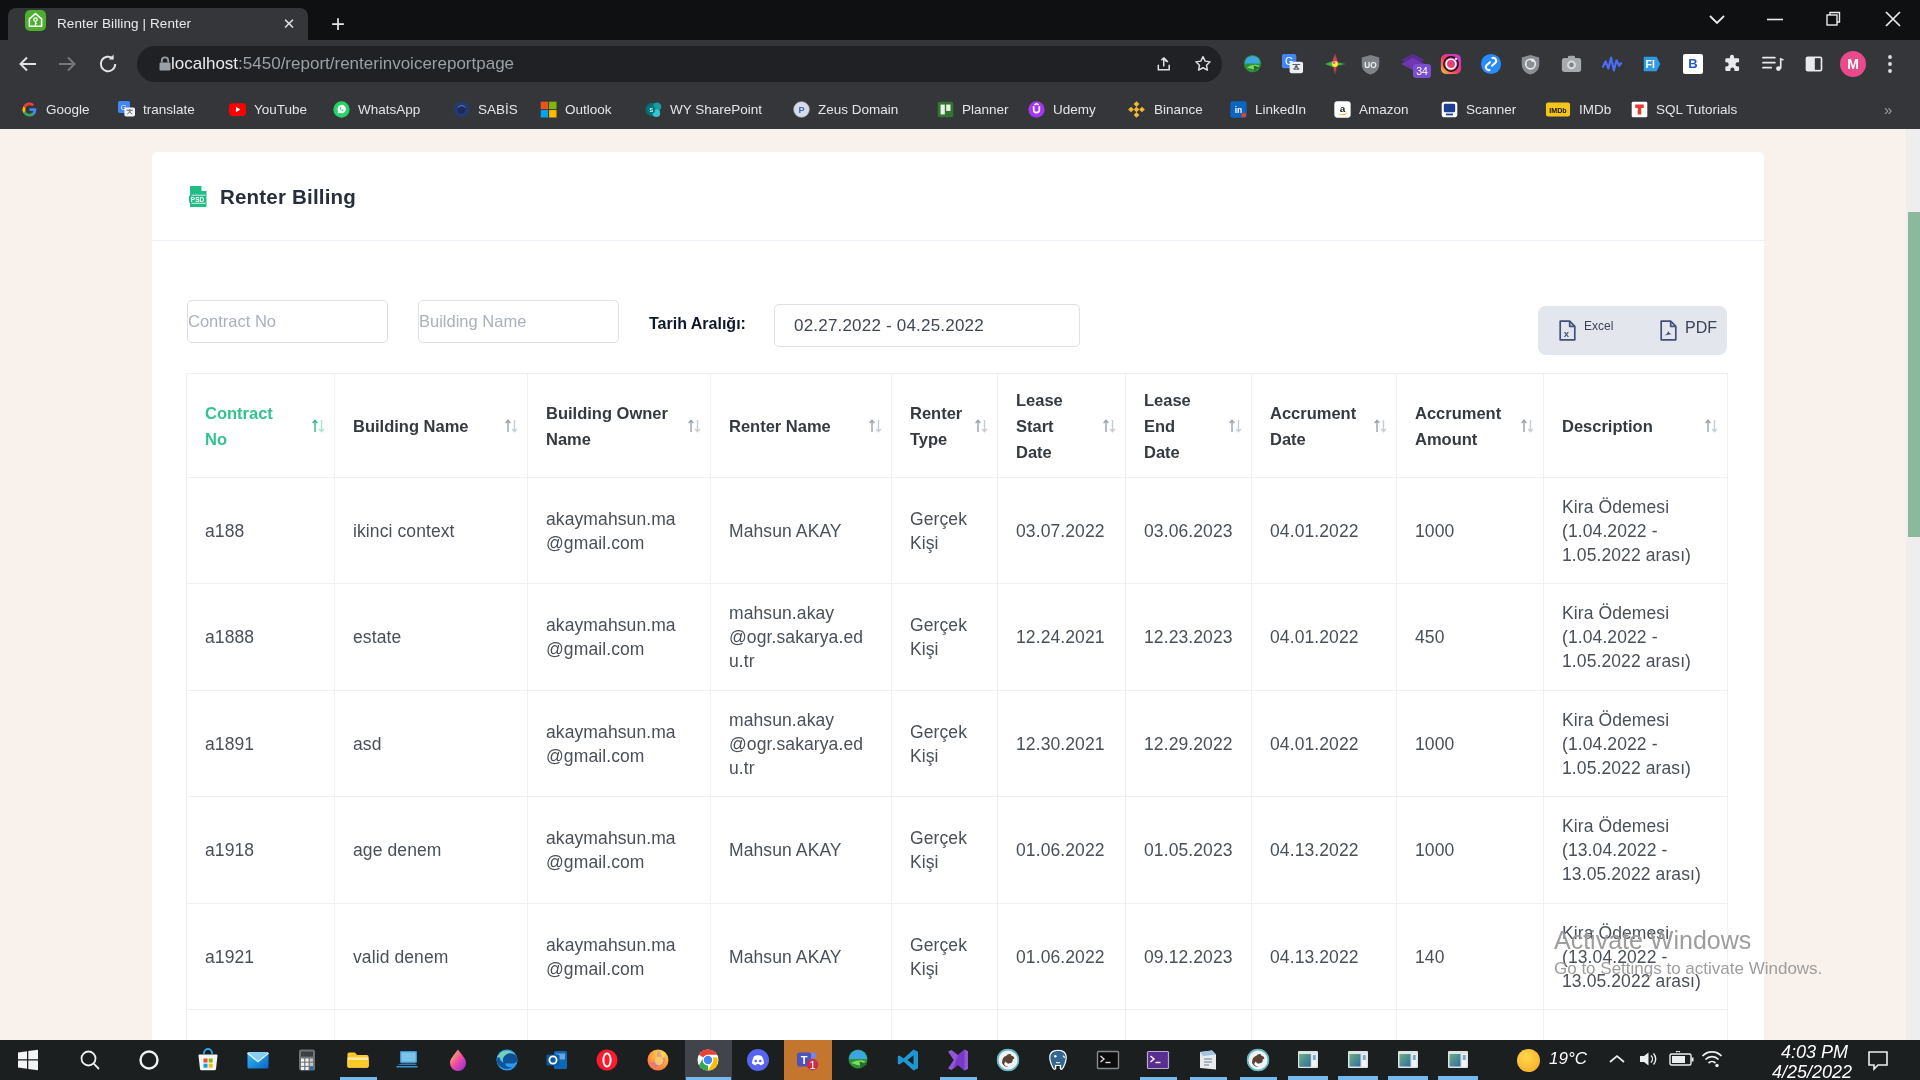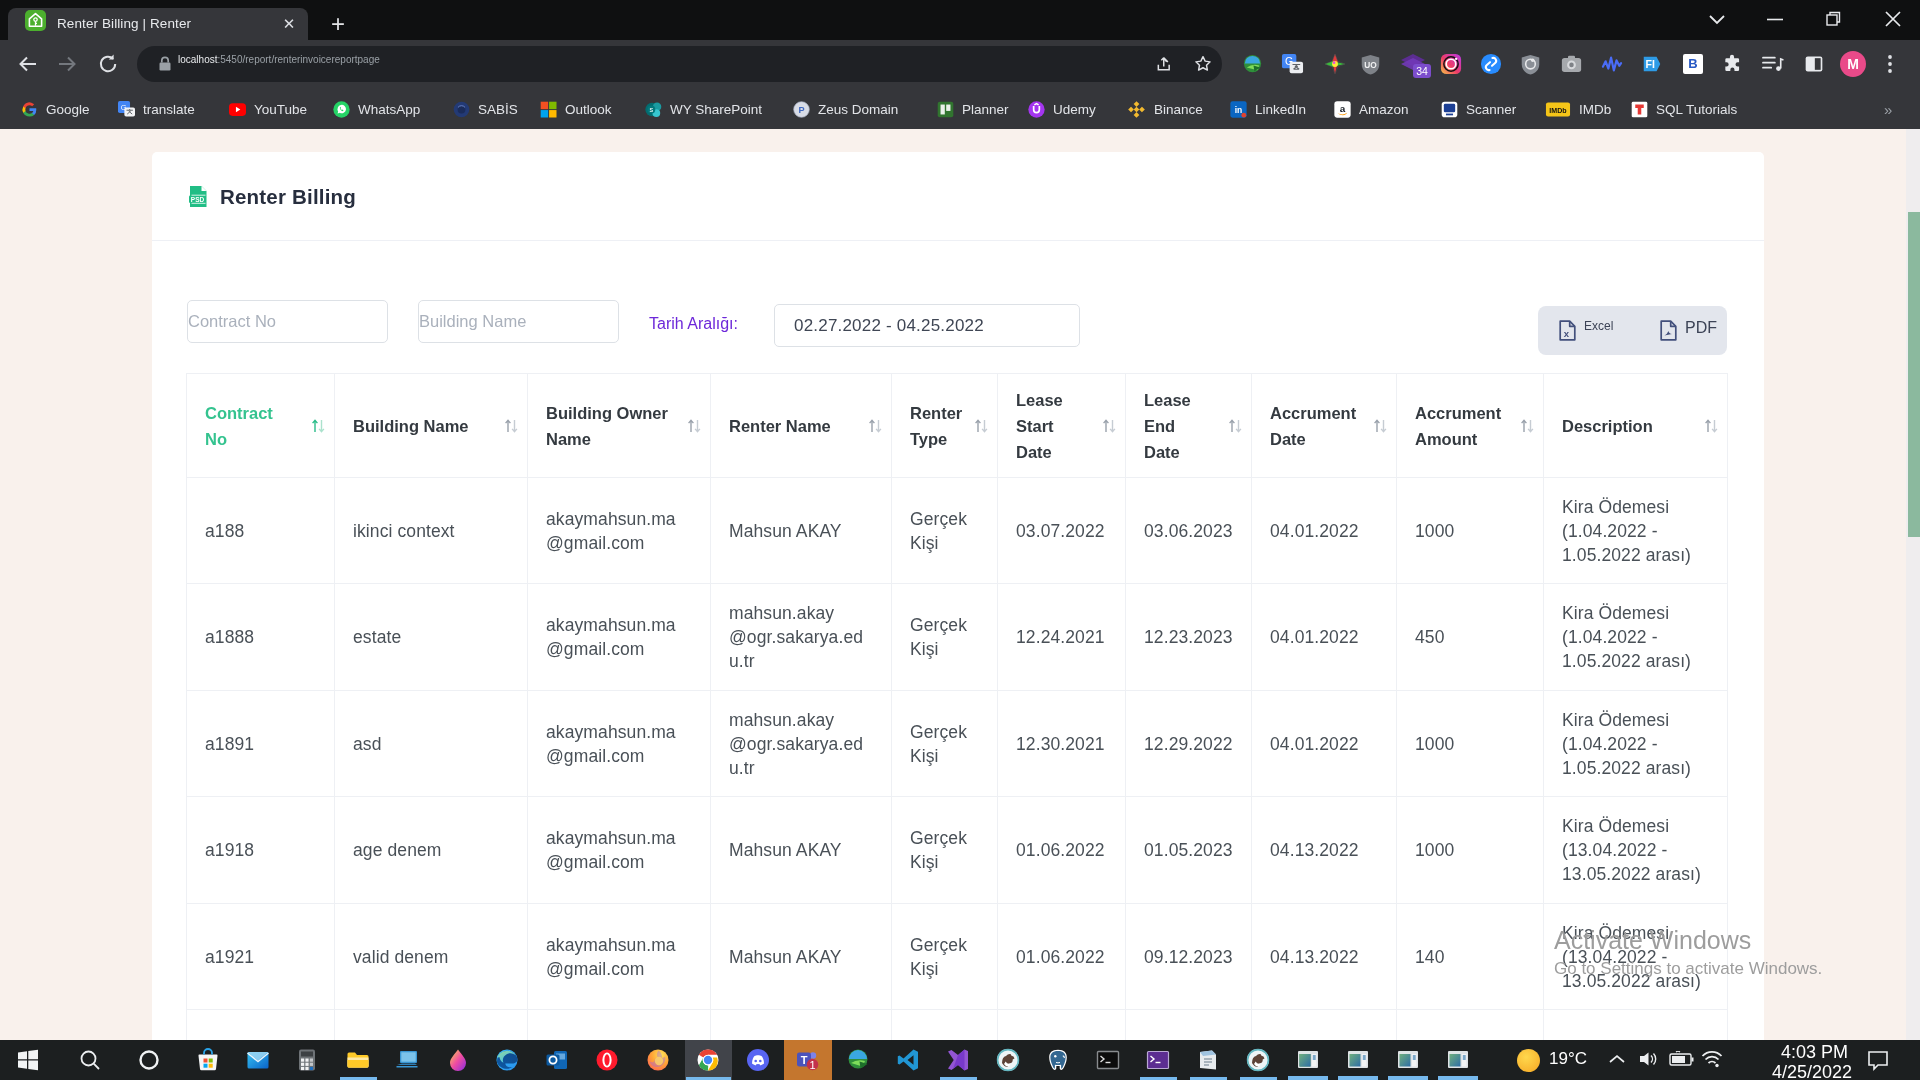--- a/index.html
+++ b/index.html
@@ -10,56 +10,56 @@
   
   #frame { left:0; top:0; width:1920px; height:40px; background:#0f1011; }
   #tab { left:8px; top:8px; width:300px; height:32px; background:#35363a; border-radius:8px 8px 0 0; }
   #tab .title { position:absolute; left:49px; top:8px; font-size:13.5px; color:#e8eaed; letter-spacing:.1px; }
   #tab .close { position:absolute; left:272px; top:7px; width:18px; height:18px; color:#dfe1e5; font-size:15px; text-align:center; line-height:18px; }
   #newtab { left:324px; top:11px; width:28px; height:28px; color:#e2e3e6; font-size:24px; font-weight:400; text-align:center; line-height:26px; }
   #toolbar { left:0; top:40px; width:1920px; height:48px; background:#35363a; }
   #bookmarks { left:0; top:88px; width:1920px; height:41px; background:#35363a; }
   .navic { position:absolute; top:52px; width:24px; height:24px; }
   #omnibox { left:137px; top:46px; width:1085px; height:36px; border-radius:18px; background:#1f2125; }
-  #omnibox .url { position:absolute; left:41px; top:8px; font-size:10px; color:#9aa0a6; white-space:nowrap; }
+  #omnibox .url { position:absolute; left:34px; top:8px; font-size:17px; color:#9aa0a6; white-space:nowrap; }
   #omnibox .url b { color:#e8eaed; font-weight:400; }
 
   .bm { position:absolute; top:96px; height:26px; display:flex; align-items:center; gap:8px; color:#e2e4e8; font-size:13.5px; }
   .bm .ic { width:17px; height:17px; flex:0 0 auto; }
 
   
   #page { left:0; top:129px; width:1920px; height:911px; background:#f9f1ec; }
   #scrollbar { left:1906px; top:129px; width:14px; height:911px; background:#efedee; }
   #scrollthumb { left:1908px; top:212px; width:12px; height:325px; background:#8bb99e; }
   #card { left:152px; top:152px; width:1612px; height:888px; background:#ffffff; border-radius:5px 5px 0 0; }
   #cardtitle { left:220px; top:185px; font-size:20.5px; font-weight:bold; color:#272e3e; letter-spacing:.2px; }
   #carddivider { left:152px; top:240px; width:1612px; height:1px; background:#eef0f5; }
 
   .input { position:absolute; top:300px; height:43px; background:#fff; border:1px solid #dde1e6; border-radius:5px; font-size:16.5px; color:#aab1bc; line-height:41px; }
-  #lbl-tarih { left:649px; top:315px; font-size:16px; font-weight:normal; color:#6d28d9; }
+  #lbl-tarih { left:649px; top:315px; font-size:16px; font-weight:bold; color:#0f172a; }
   #dateinput { left:774px; top:304px; width:306px; height:43px; background:#fff; border:1px solid #dde1e6; border-radius:5px; font-size:17px; color:#3f4654; line-height:41px; padding-left:19px; letter-spacing:.2px; }
   #btngroup { left:1538px; top:306px; width:189px; height:49px; background:#e3e6ed; border-radius:8px; }
 
   
   #tbl { position:absolute; left:186px; top:373px; border-collapse:collapse; table-layout:fixed; background:#fff; }
   #tbl th, #tbl td { border:1px solid #eef0f4; vertical-align:middle; text-align:left; padding:8px 14px 8px 18px; position:relative; }
   #tbl th { font-size:16.5px; font-weight:bold; color:#343a40; line-height:26px; }
   #tbl td { font-size:17.5px; color:#495057; line-height:24px; letter-spacing:.1px; }
   #tbl th.sorted { color:#34c38f; }
   .sortic { position:absolute; right:7px; top:50%; margin-top:-9px; }
   
   
   #wm1 { left:1554px; top:926px; font-size:25px; color:#9d9d9d; }
   #wm2 { left:1554px; top:959px; font-size:17px; color:#9d9d9d; }
 
   
   #taskbar { left:0; top:1040px; width:1920px; height:40px; background:#1c1f20; }
   .tbic { position:absolute; top:1048px; width:24px; height:24px; }
   .tbunder { position:absolute; top:1077px; height:3px; background:#76b9ed; }
-  .trayt { position:absolute; color:#ffffff; font-size:15px; }
+  .trayt { position:absolute; color:#ffffff; font-size:15px;font-style:italic; }
 </style>
 </head>
 <body>
   
   <div class="abs" id="frame"></div>
   <div class="abs" id="tab">
     <svg style="position:absolute;left:17px;top:2px" width="21" height="21" viewBox="0 0 21 21">
       <rect x="0" y="0" width="21" height="21" rx="5" fill="#4caf2e"></rect>
       <path d="M10.5 3.6 L16.6 8.9 L16.6 16.2 L4.4 16.2 L4.4 8.9 Z" fill="none" stroke="#fff" stroke-width="1.6" stroke-linejoin="round"></path>
       <circle cx="10.5" cy="9.6" r="1.7" fill="none" stroke="#fff" stroke-width="1.3"></circle>

